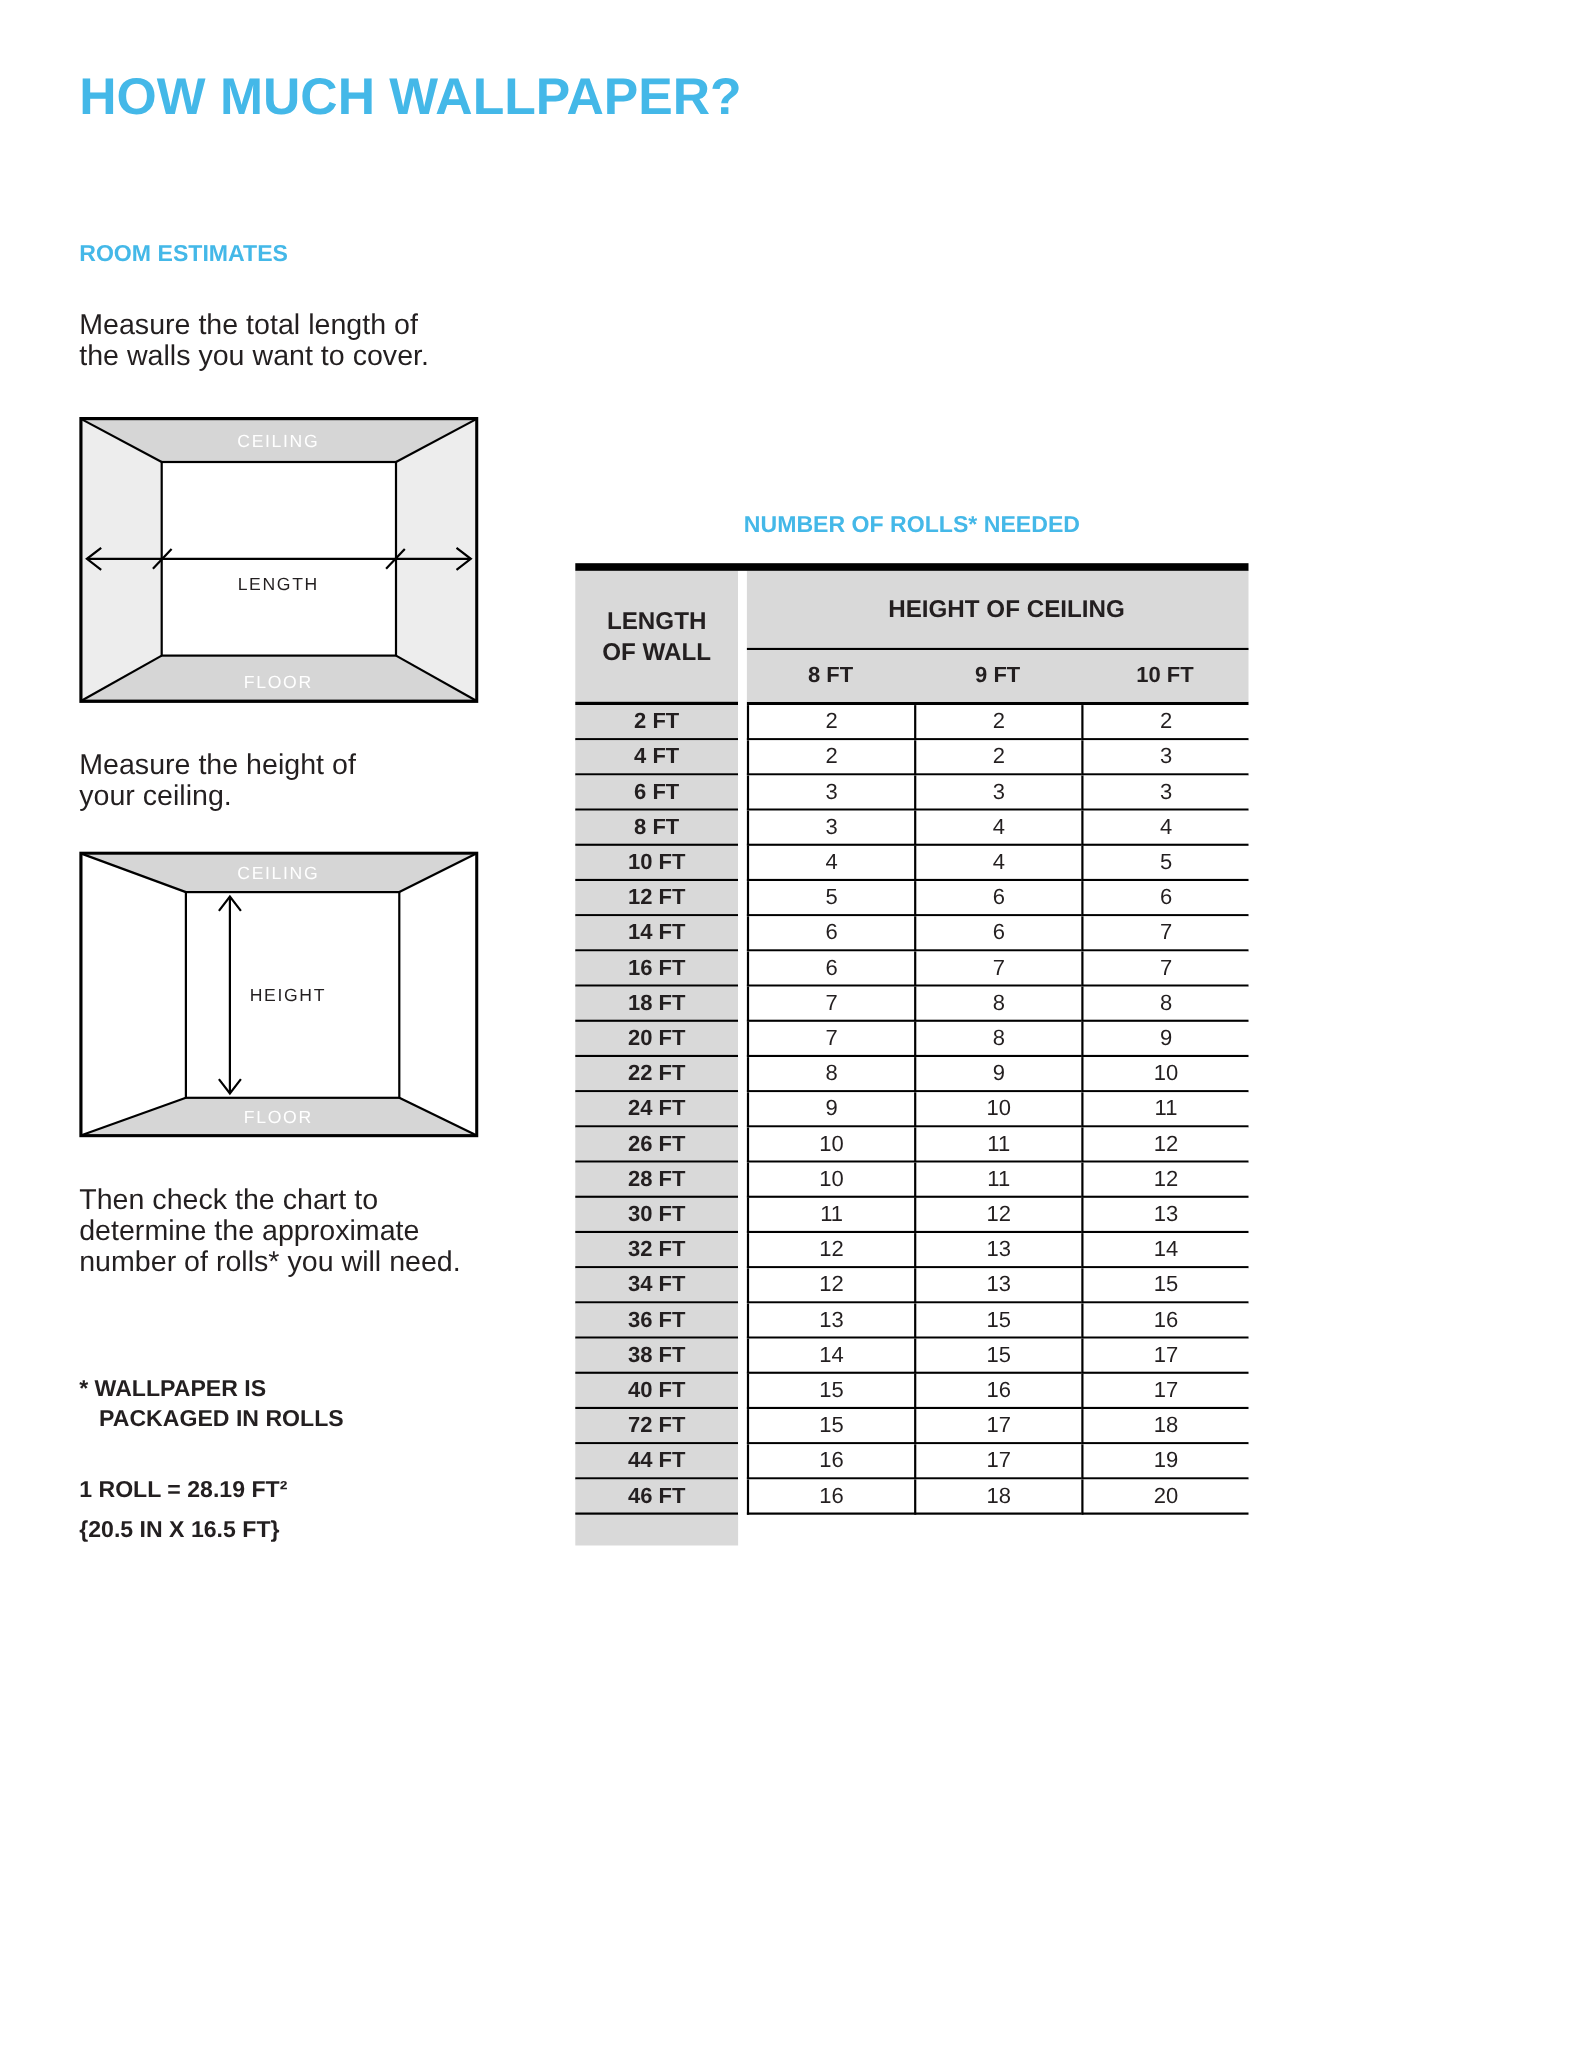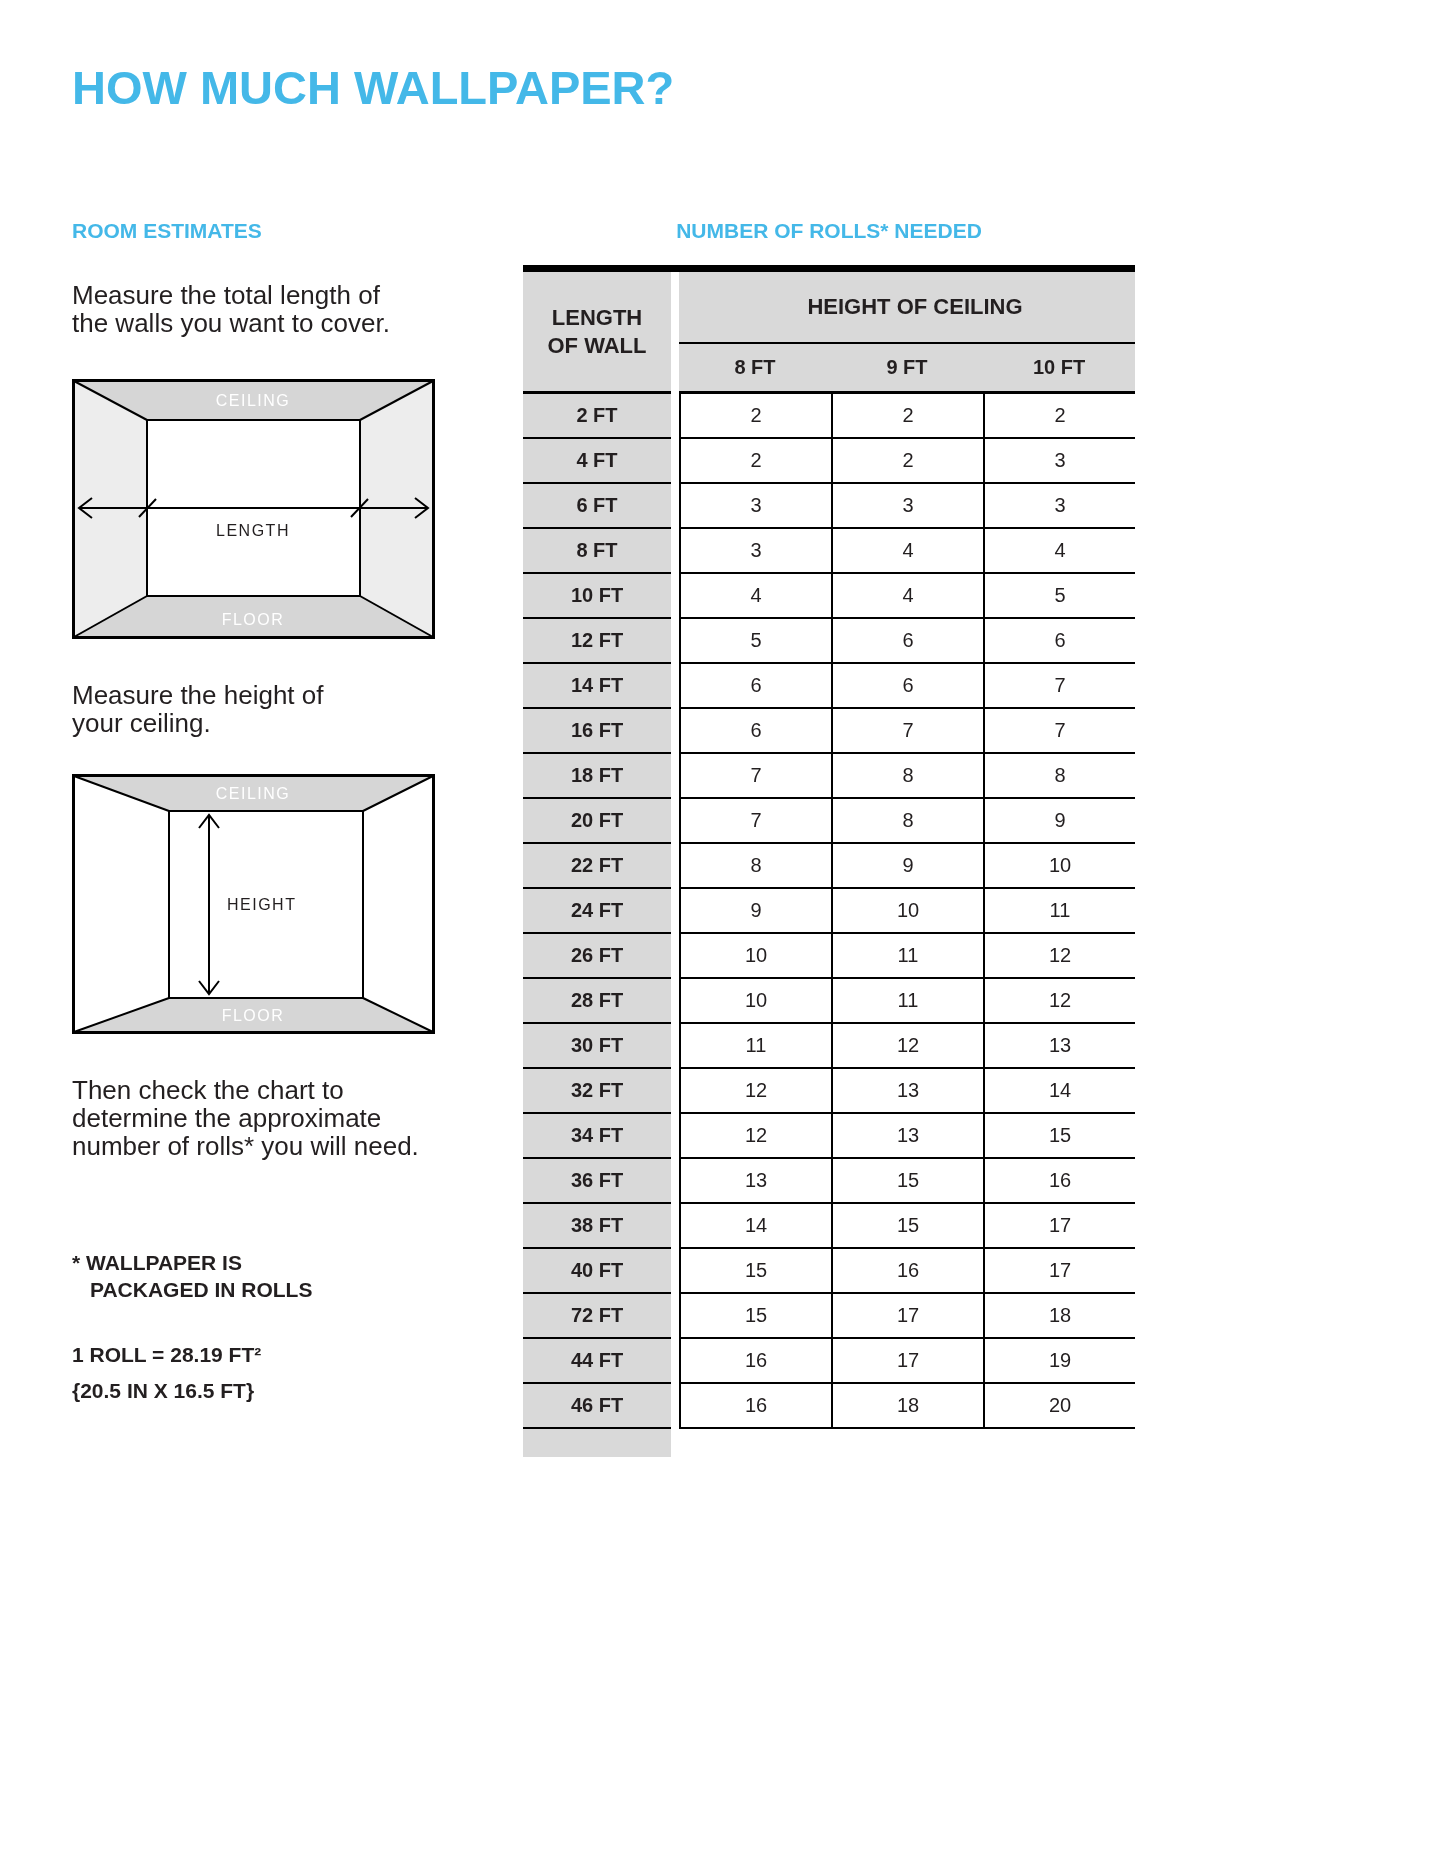--- a/index.html
+++ b/index.html
@@ -14,21 +14,21 @@
   }
   .page { padding: 60px 0 0 72px; }
 
   .title {
     font-size: 47px;
     font-weight: bold;
     color: #44b8e8;
     margin-bottom: 104px;
   }
 
-  .columns { display: flex; align-items: flex-start; }
+  .columns { display: flex; align-items: flex-end; }
 
   
   .left-col { width: 363px; margin-right: 88px; flex: none; }
 
   .section-heading {
     font-size: 21px;
     font-weight: bold;
     color: #44b8e8;
     margin-bottom: 38px;
   }
@@ -87,21 +87,21 @@
     border-bottom: 2px solid #000;
     padding-left: 16px;
   }
   .th-subrow { height: 47px; display: flex; background: #d9d9d9; }
   .th-sub {
     width: 152px; flex: none;
     display: flex; align-items: center; justify-content: center;
     font-size: 20px; font-weight: bold;
   }
 
-  .t-row { display: flex; height: 45px; }
+  .t-row { display: flex; height: 32px; }
   .tc-label {
     width: 148px; flex: none;
     background: #d9d9d9;
     display: flex; align-items: center; justify-content: center;
     font-size: 20px; font-weight: bold;
     border-bottom: 2px solid #000;
   }
   .tc-val {
     width: 152px; flex: none;
     display: flex; align-items: center; justify-content: center;

